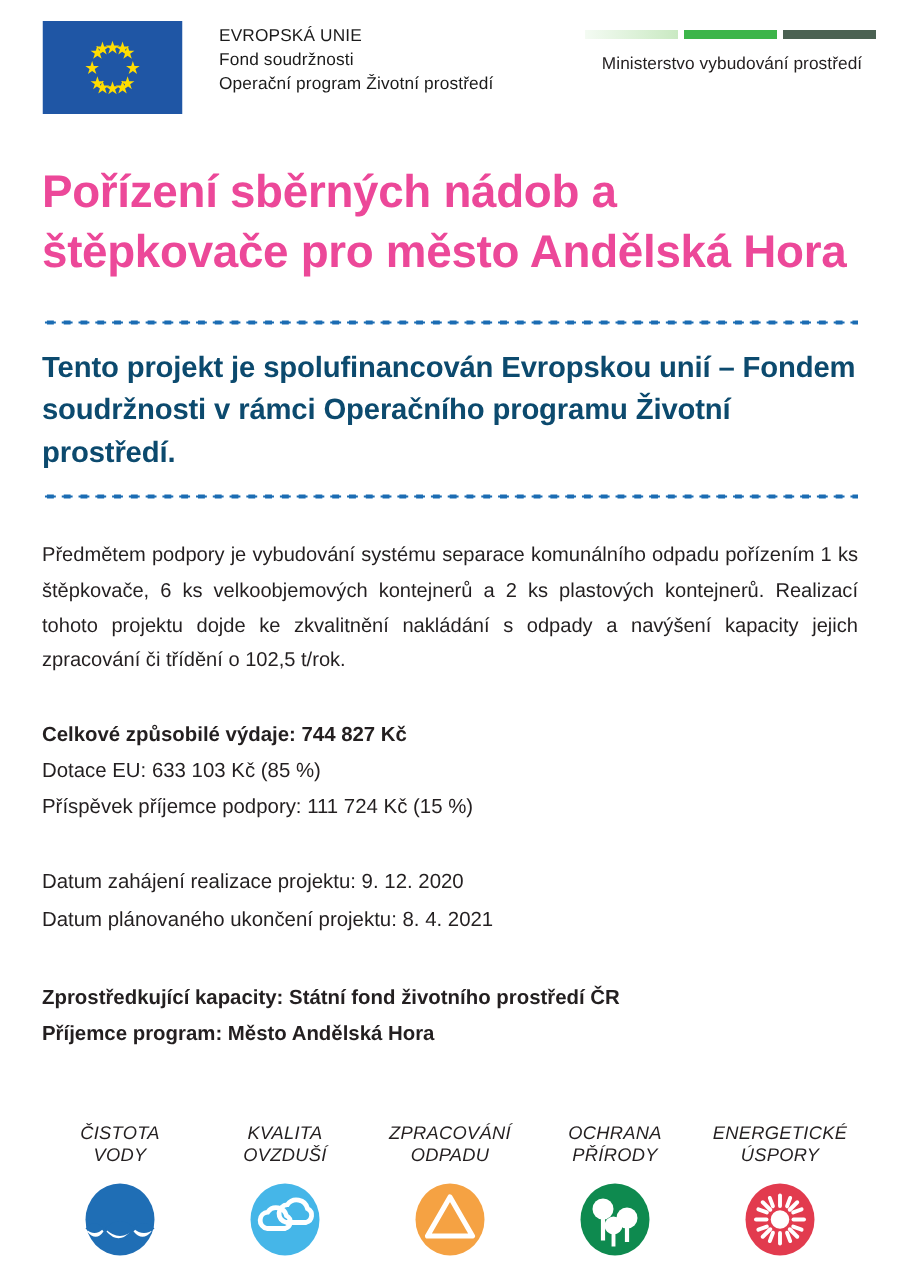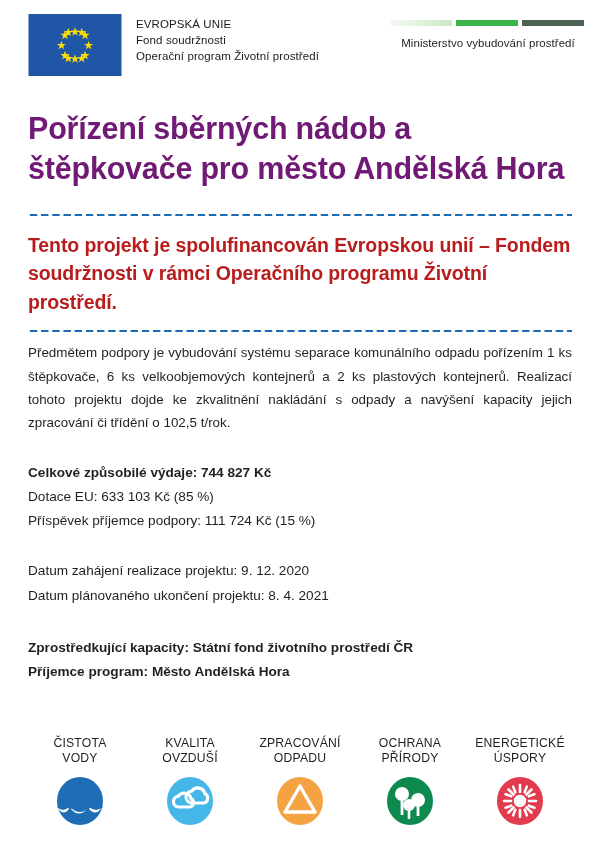--- a/index.html
+++ b/index.html
@@ -29,21 +29,21 @@
     display: flex;
     align-items: flex-start;
     justify-content: space-between;
     padding: 14px 14px 0 28px;
     height: 78px;
     box-sizing: border-box;
   }
   .eu-block {
     display: flex;
     align-items: flex-start;
-    gap: 14px;
+    gap: 24px;
   }
   .eu-flag {
     width: 94px;
     height: 62px;
     flex: 0 0 auto;
     display: block;
   }
   .eu-text {
     padding-top: 3px;
     line-height: 1.38;
@@ -83,21 +83,21 @@
   .content {
     padding: 0 28px;
     box-sizing: border-box;
   }
 
   
   .title {
     font-size: 30.5px;
     font-weight: bold;
     line-height: 1.32;
-    color: #701a75;
+    color: #ec4899;
     letter-spacing: -0.2px;
     margin-top: 30px;
     margin-bottom: 0;
   }
 
   
   .dotted-rule {
     height: 4px;
     margin: 0;
     background-image: radial-gradient(#1b6cb3 45%, transparent 47%);
@@ -105,32 +105,32 @@
     background-position: 0 center;
     background-repeat: repeat-x;
   }
   .subtitle-block {
     margin-top: 24px;
   }
   .subtitle {
     font-size: 19.5px;
     font-weight: bold;
     line-height: 1.48;
-    color: #b91c1c;
+    color: #0c4a6e;
     padding: 14px 0 12px 0;
     letter-spacing: -0.1px;
   }
 
   
   .body-text {
     font-size: 13.4px;
     line-height: 1.75;
     color: #231f20;
     text-align: justify;
-    margin-top: 8px;
+    margin-top: 25px;
   }
   .body-text p { margin: 0; }
 
   
   .finance {
     margin-top: 26px;
     font-size: 13.6px;
     line-height: 1.78;
     color: #231f20;
   }
@@ -150,26 +150,27 @@
     font-size: 13.6px;
     line-height: 1.8;
     font-weight: bold;
     color: #231f20;
   }
 
   
   .icon-row {
     position: absolute;
     left: 0;
-    bottom: 26px;
+    bottom: 14px;
     width: 600px;
     display: flex;
     justify-content: space-between;
     padding: 0 28px;
     box-sizing: border-box;
+    font-style: italic;
   }
   .icon-item {
     width: 104px;
     text-align: center;
   }
   .icon-label {
     font-size: 12.2px;
     line-height: 1.28;
     letter-spacing: 0.2px;
     margin-bottom: 9px;

